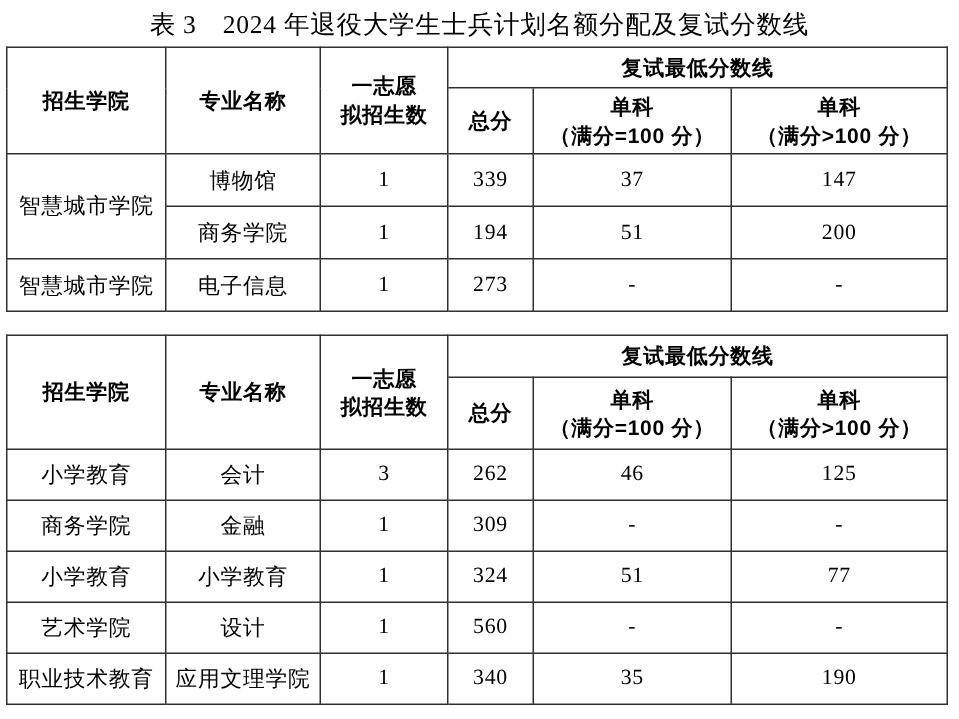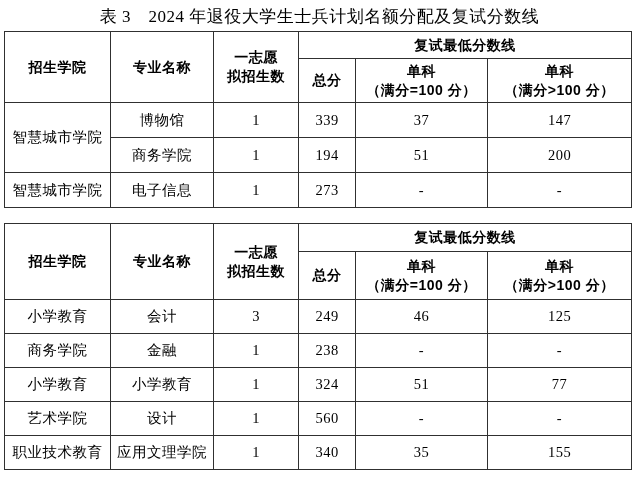--- a/index.html
+++ b/index.html
@@ -154,29 +154,29 @@
 （满分=100 分）</th>
         <th>单科
 （满分&gt;100 分）</th>
       </tr>
     </thead>
     <tbody>
       <tr>
         <td>小学教育</td>
         <td>会计</td>
         <td>3</td>
-        <td>249</td>
+        <td>262</td>
         <td>46</td>
         <td>125</td>
       </tr>
       <tr>
         <td>商务学院</td>
         <td>金融</td>
         <td>1</td>
-        <td>238</td>
+        <td>309</td>
         <td>-</td>
         <td>-</td>
       </tr>
       <tr>
         <td>小学教育</td>
         <td>小学教育</td>
         <td>1</td>
         <td>324</td>
         <td>51</td>
         <td>77</td>
@@ -188,18 +188,18 @@
         <td>560</td>
         <td>-</td>
         <td>-</td>
       </tr>
       <tr>
         <td>职业技术教育</td>
         <td>应用文理学院</td>
         <td>1</td>
         <td>340</td>
         <td>35</td>
-        <td>155</td>
+        <td>190</td>
       </tr>
     </tbody>
   </table>
 
 </div>
 
 </body></html>

